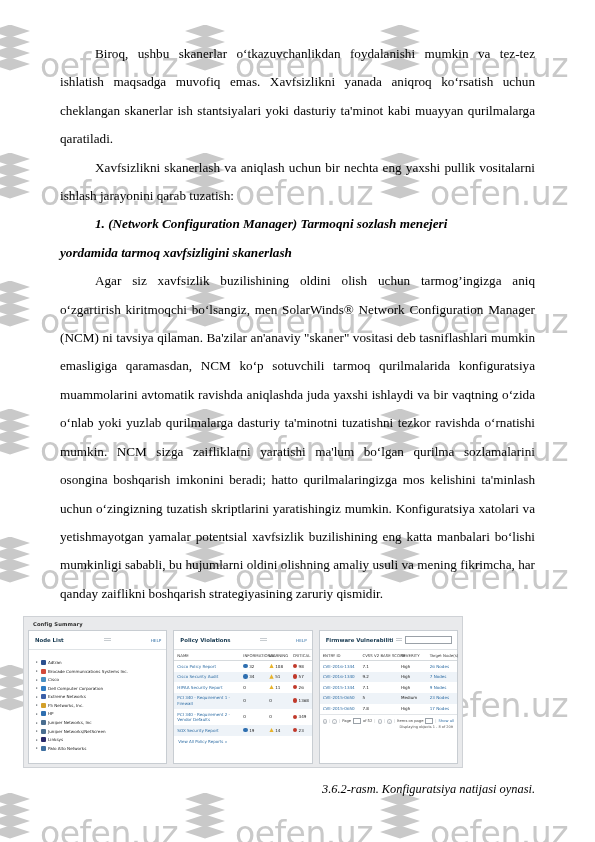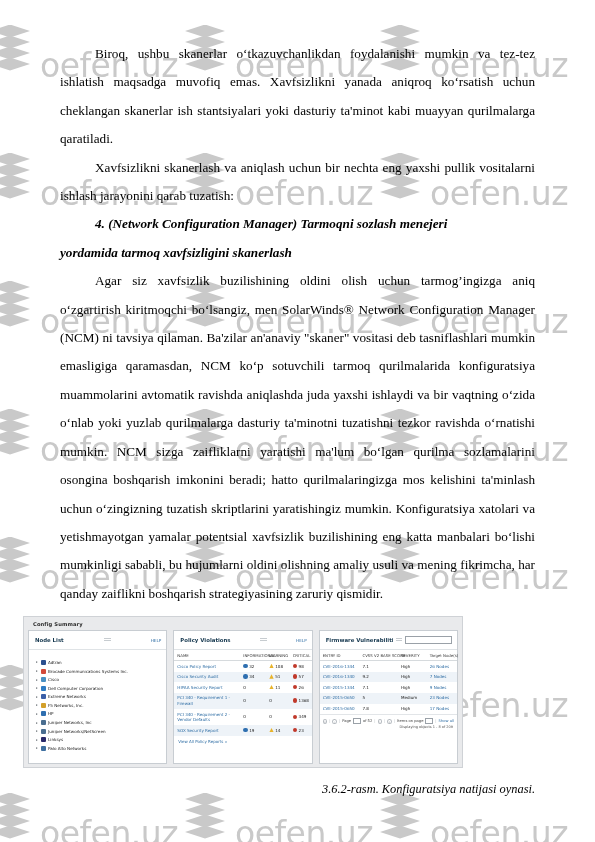--- a/index.html
+++ b/index.html
@@ -444,21 +444,21 @@
       <div class="wm-text">oefen.uz</div>
     </div>
   </div>
 
 <div id="page">
 
   <p class="body">Biroq, ushbu skanerlar o‘tkazuvchanlikdan foydalanishi mumkin va tez-tez ishlatish maqsadga muvofiq emas. Xavfsizlikni yanada aniqroq ko‘rsatish uchun cheklangan skanerlar ish stantsiyalari yoki dasturiy ta'minot kabi muayyan qurilmalarga qaratiladi.</p>
 
   <p class="body">Xavfsizlikni skanerlash va aniqlash uchun bir nechta eng yaxshi pullik vositalarni ishlash jarayonini qarab tuzatish:</p>
 
-  <p class="heading heading-line1">4. (Network Configuration Manager)  Tarmoqni sozlash menejeri</p>
+  <p class="heading heading-line1">1. (Network Configuration Manager)  Tarmoqni sozlash menejeri</p>
   <p class="heading heading-line2">yordamida tarmoq xavfsizligini skanerlash</p>
 
   <p class="body">Agar siz xavfsizlik buzilishining oldini olish uchun tarmog’ingizga aniq o‘zgartirish kiritmoqchi bo‘lsangiz, men SolarWinds® Network Configuration Manager (NCM) ni tavsiya qilaman. Ba'zilar an'anaviy "skaner" vositasi deb tasniflashlari mumkin emasligiga qaramasdan, NCM ko‘p sotuvchili tarmoq qurilmalarida konfiguratsiya muammolarini avtomatik ravishda aniqlashda juda yaxshi ishlaydi va bir vaqtning o‘zida o‘nlab yoki yuzlab qurilmalarga dasturiy ta'minotni tuzatishni tezkor ravishda o‘rnatishi mumkin. NCM sizga zaifliklarni yaratishi ma'lum bo‘lgan qurilma sozlamalarini osongina boshqarish imkonini beradi; hatto qurilmalaringizga mos kelishini ta'minlash uchun o‘zingizning tuzatish skriptlarini yaratishingiz mumkin. Konfiguratsiya xatolari va yetishmayotgan yamalar potentsial xavfsizlik buzilishining eng katta manbalari bo‘lishi mumkinligi sababli, bu hujumlarni oldini olishning amaliy usuli va mening fikrimcha, har qanday zaiflikni boshqarish strategiyasining zaruriy qismidir.</p>
 
 </div>
 
 <div id="shot">
 
   <div class="shot-title">Config Summary</div>
 

